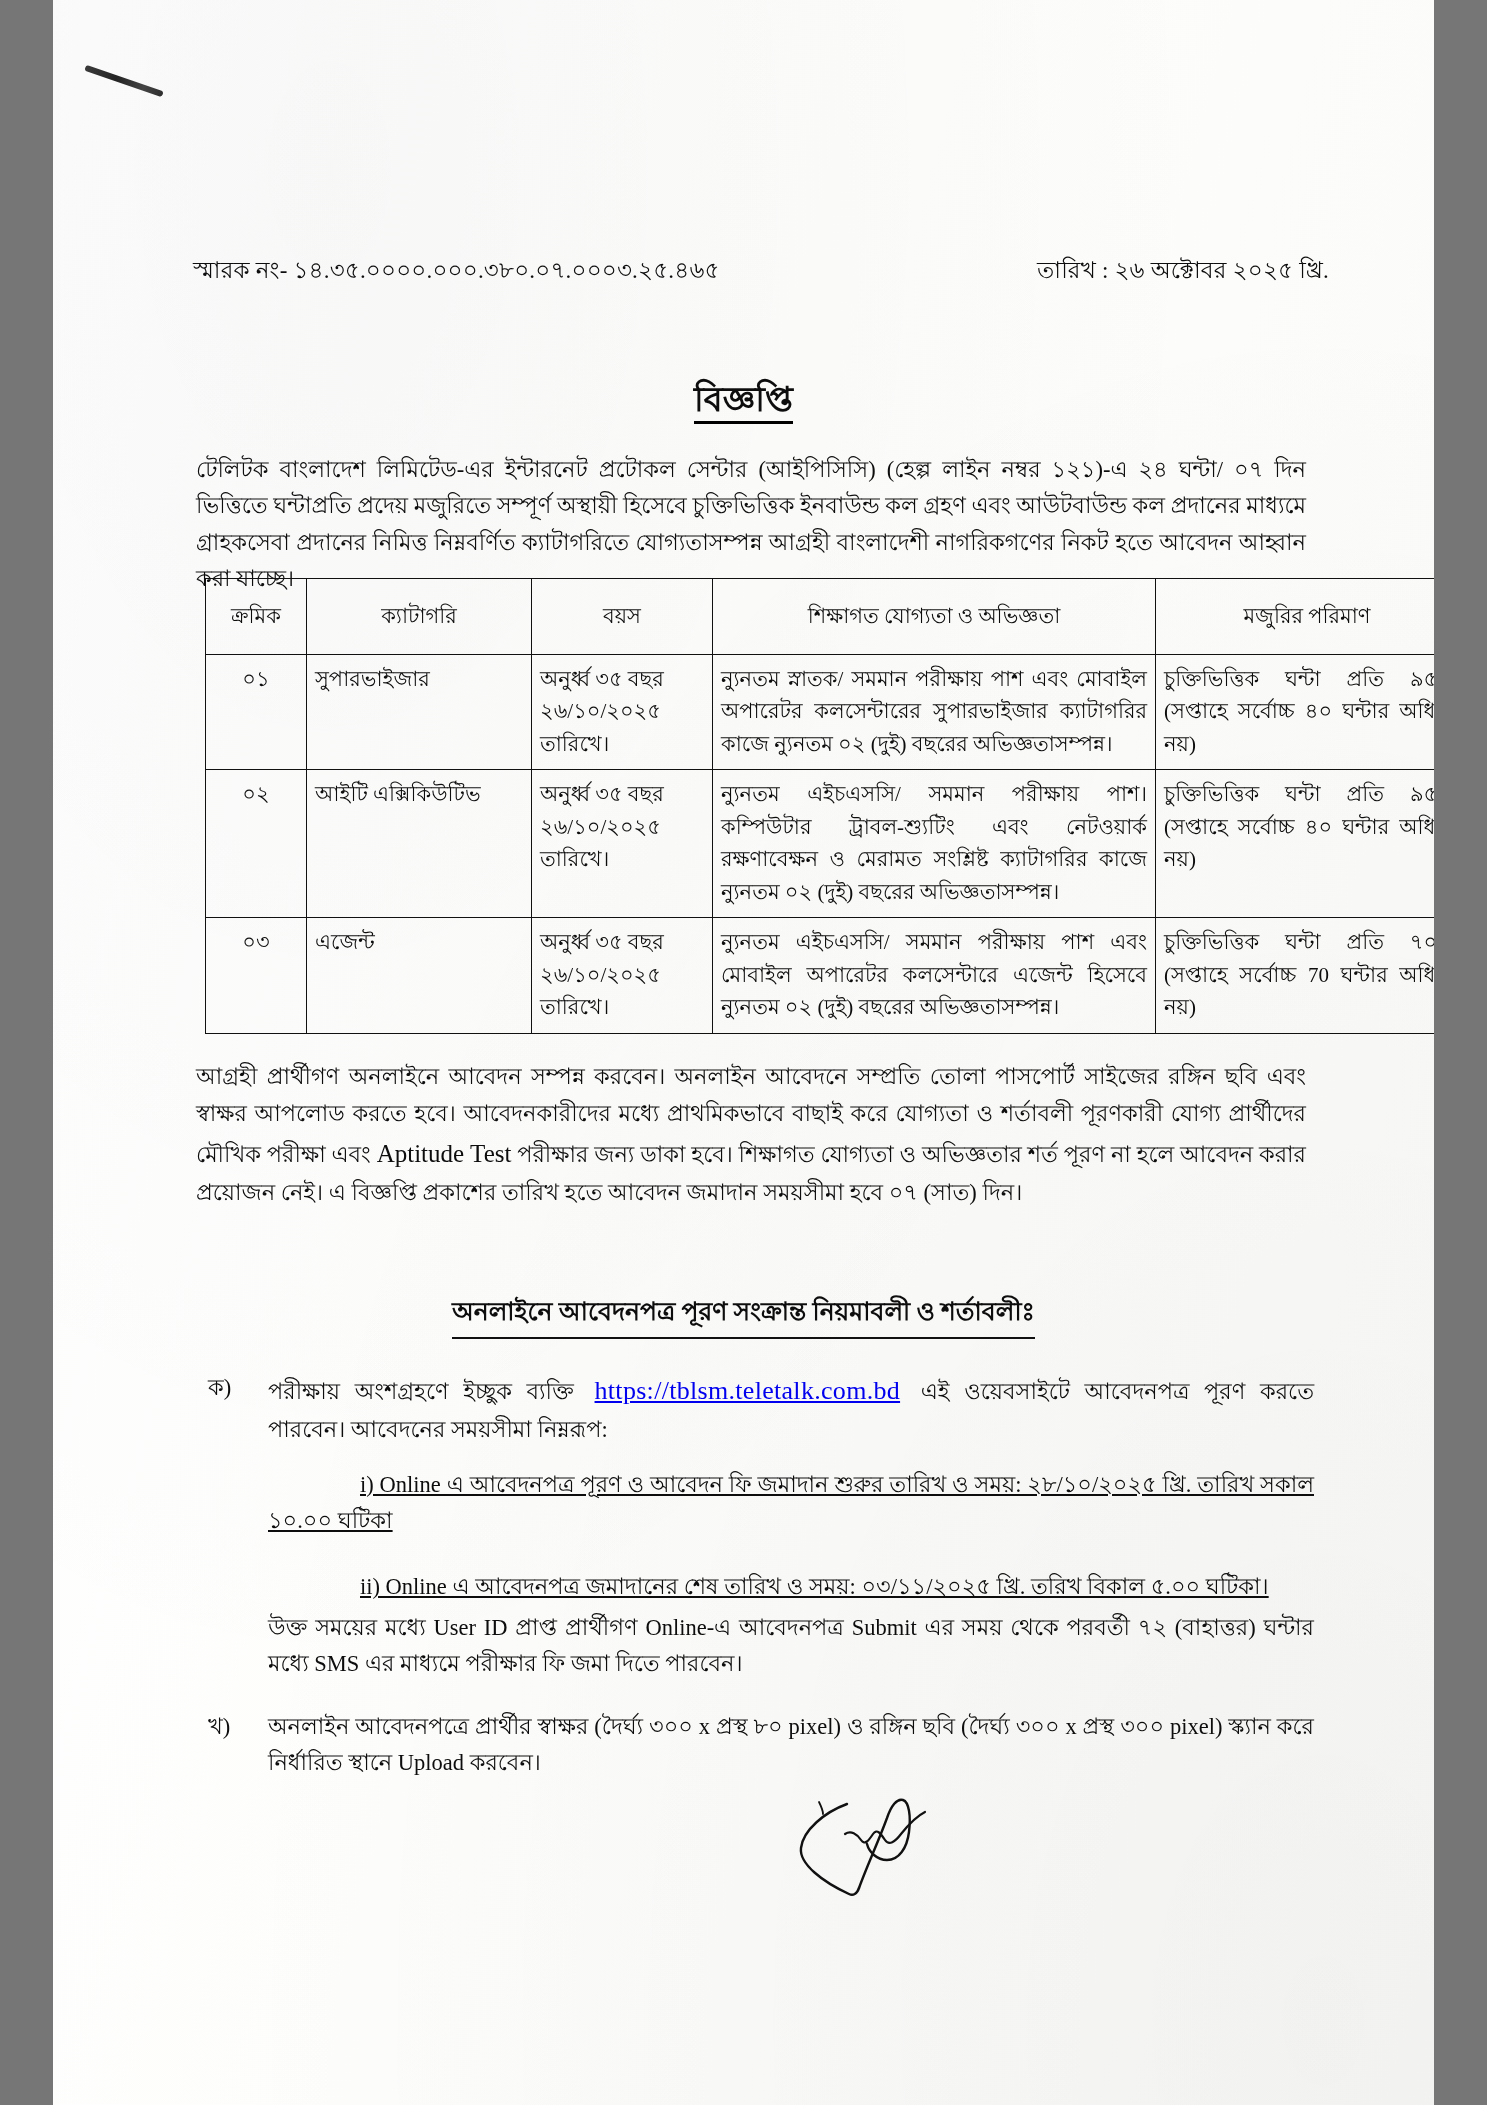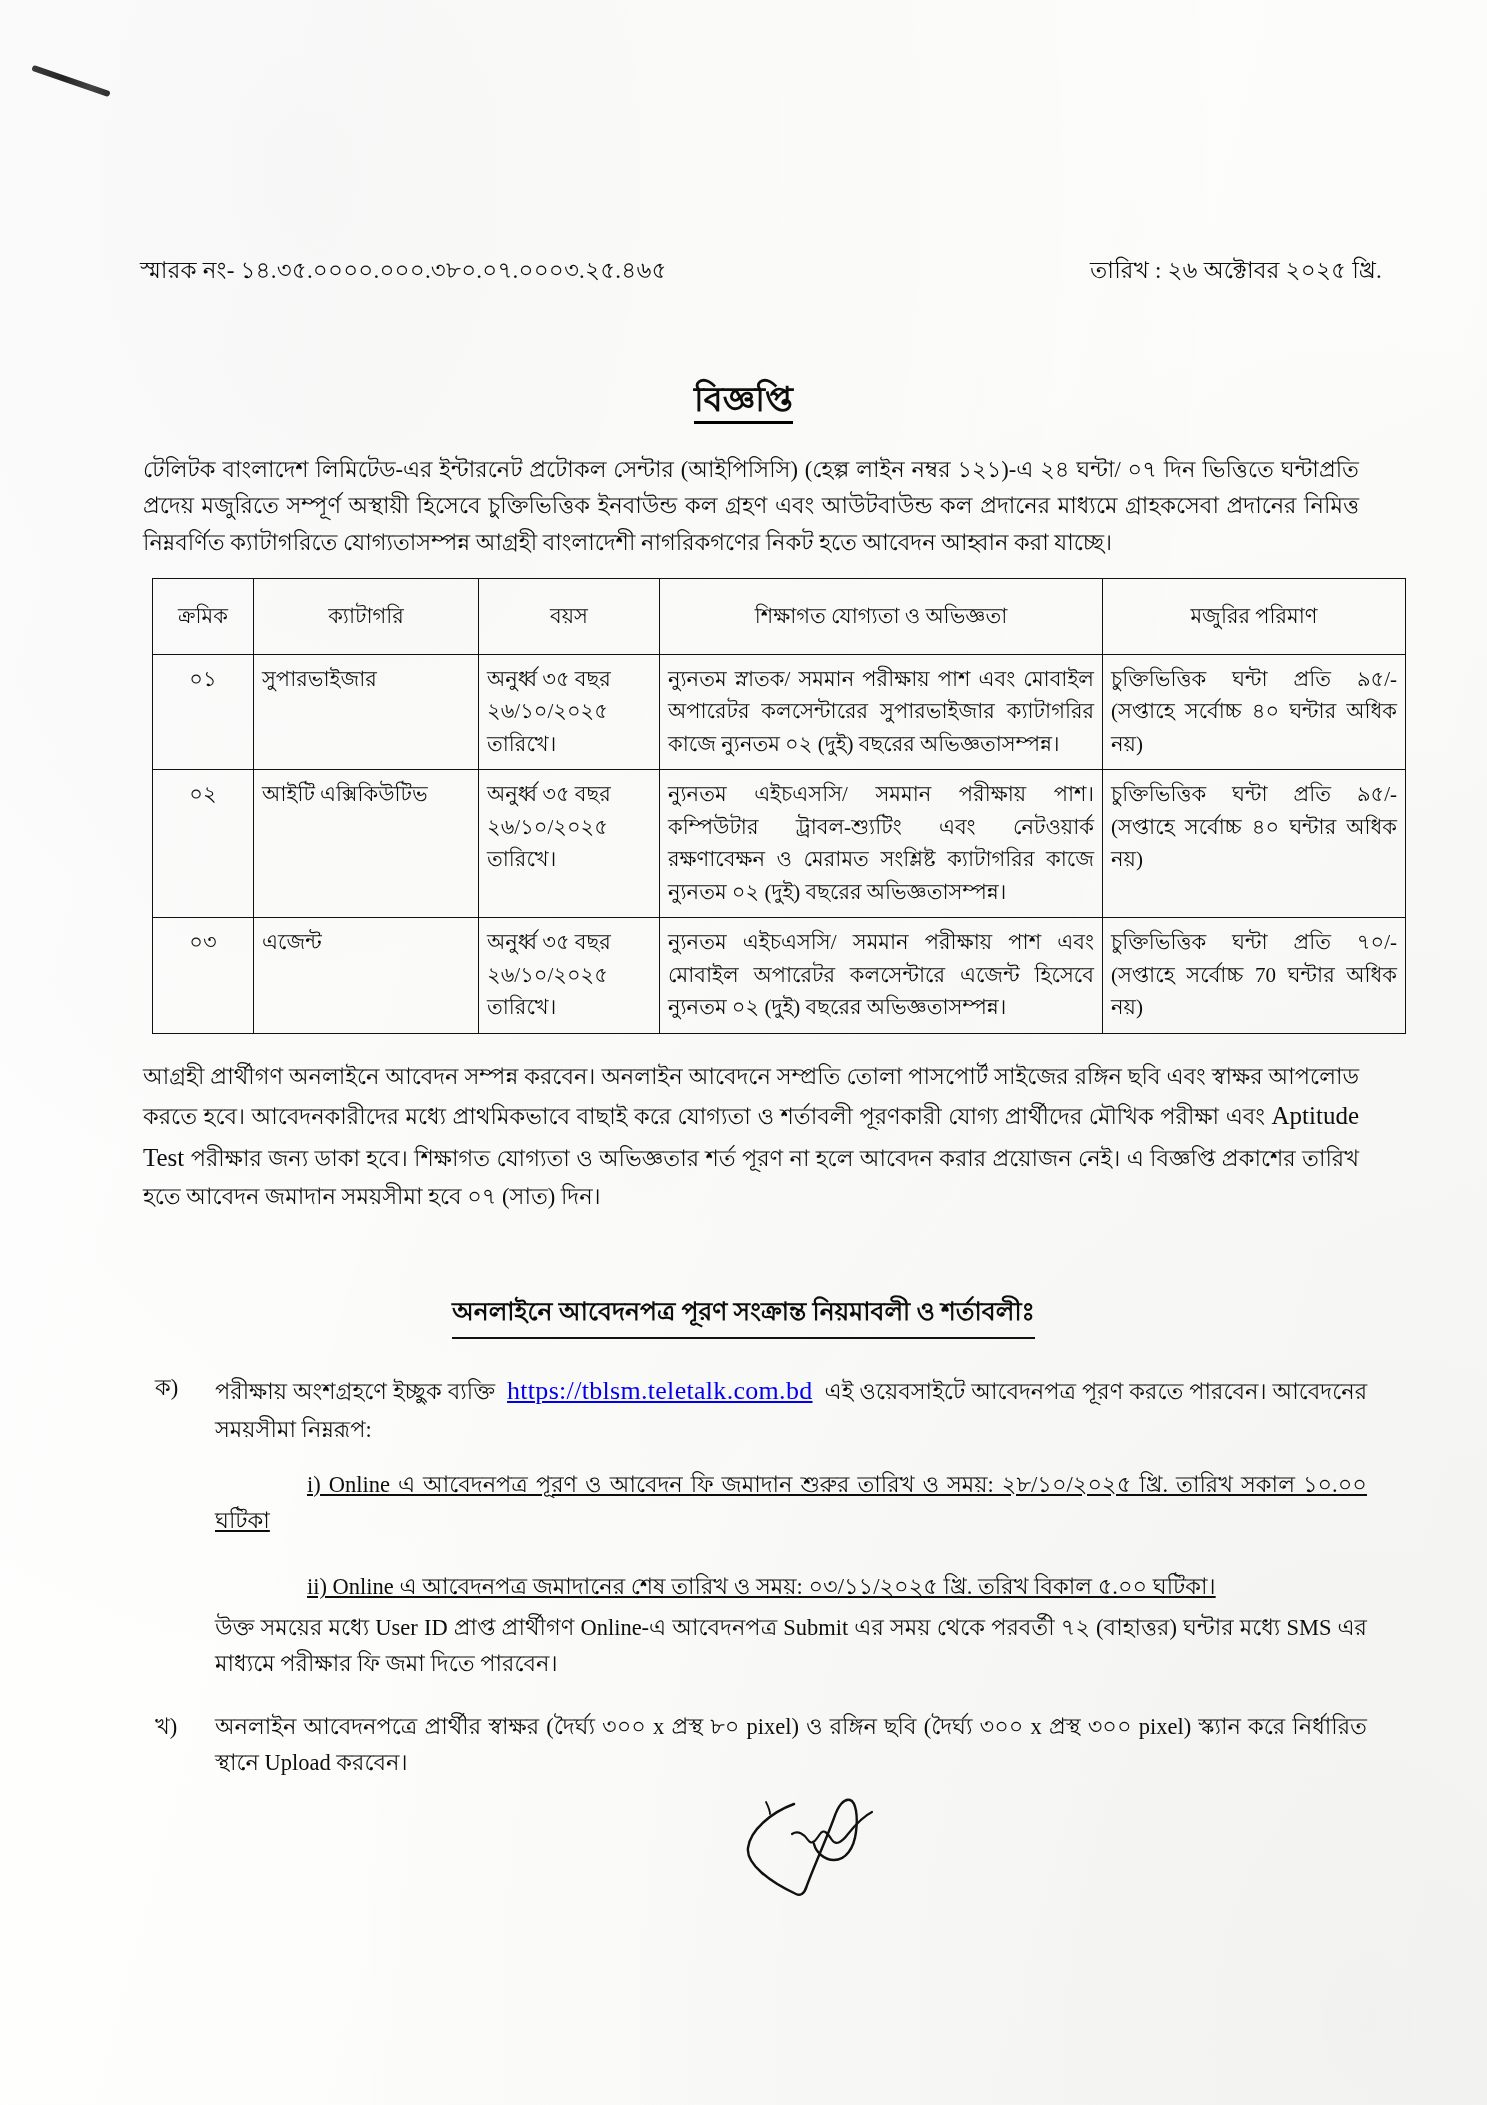--- a/index.html
+++ b/index.html
@@ -3,21 +3,21 @@
 <meta charset="utf-8">
 <title>Teletalk Bangladesh Limited - Biggopti</title>
 <style>
   html, body {
     margin: 0;
     padding: 0;
     background: #767676;
   }
   .page {
     position: relative;
-    width: 1487px;
+    width: 1381px;
     height: 2105px;
     margin: 0 auto;
     background: #eab308;
     overflow: hidden;
     font-family: "Liberation Serif", "DejaVu Serif", serif;
     color: #0d0d0d;
     box-sizing: border-box;
   }
   
   .paper-tint {

